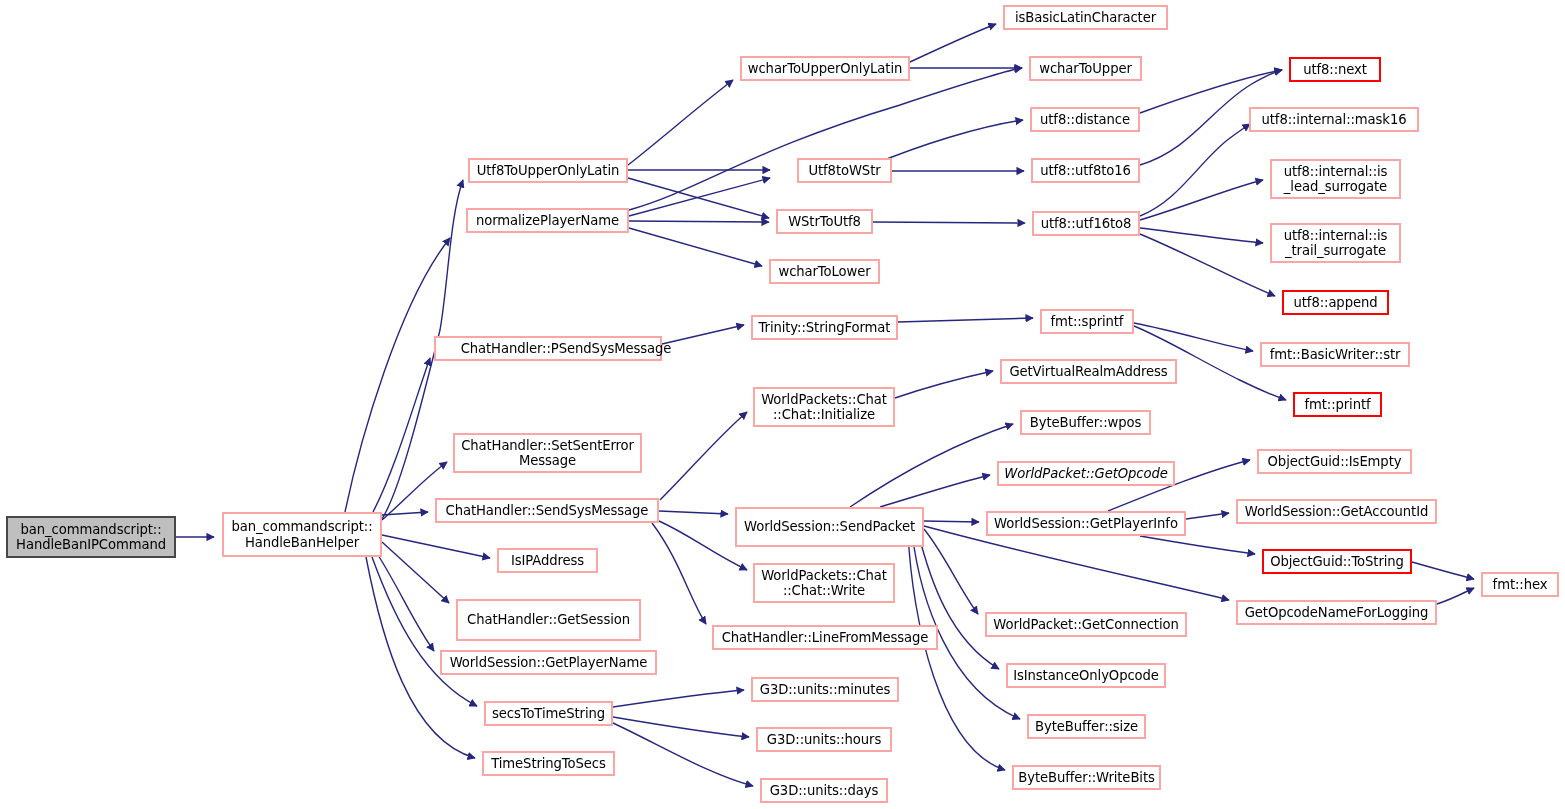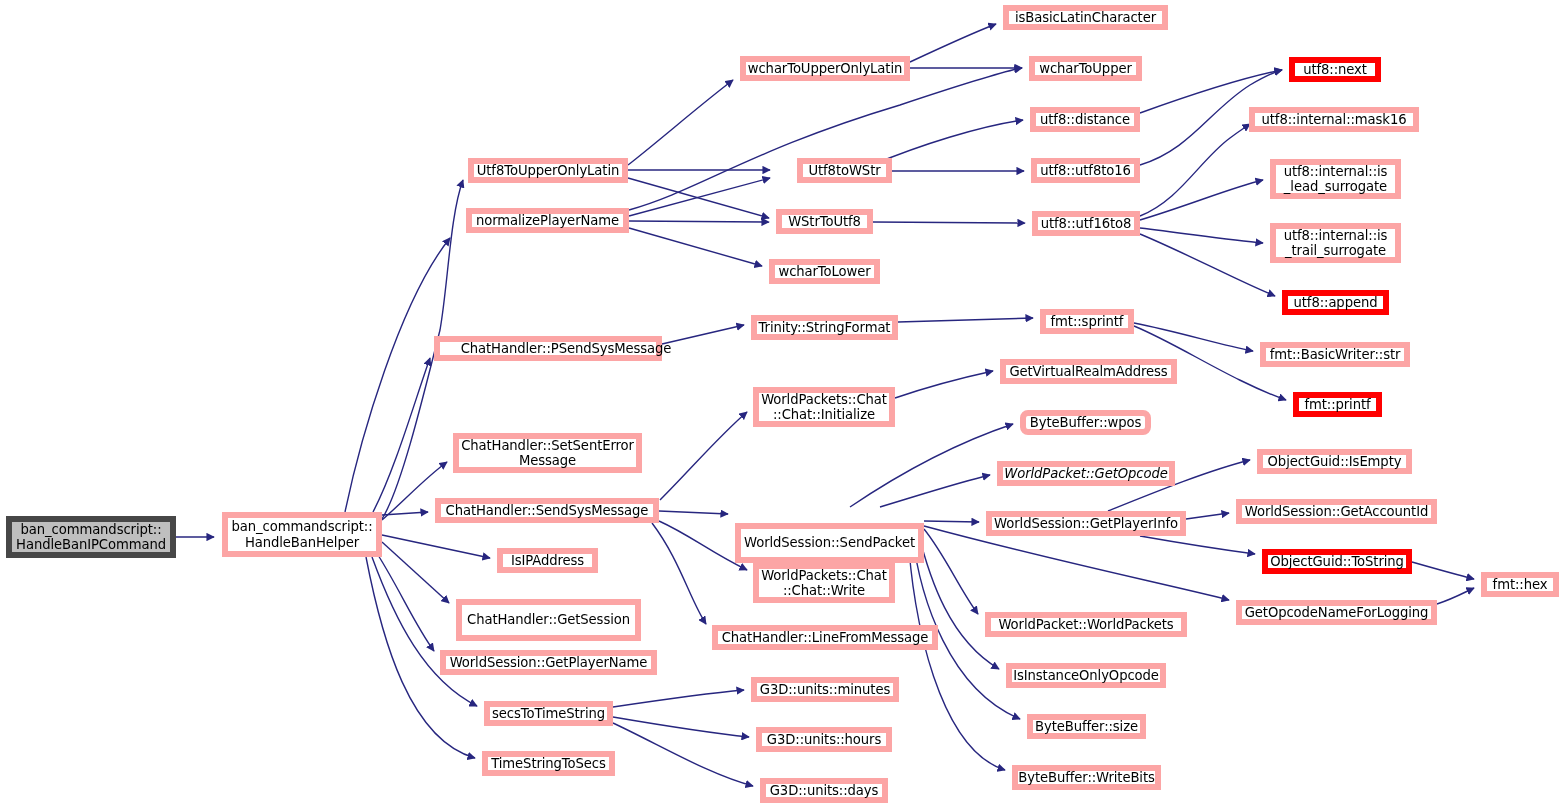--- a/index.html
+++ b/index.html
@@ -3,21 +3,21 @@
 <meta charset="utf-8">
 <style>
   html,body{margin:0;padding:0;background:#ffffff;}
   body{font-family:"DejaVu Sans","Liberation Sans",sans-serif;}
   #canvas{position:relative;width:1565px;height:809px;background:#ffffff;overflow:hidden;}
   svg#edges{position:absolute;left:0;top:0;width:1565px;height:809px;pointer-events:none;}
   .node{
     position:absolute;
     box-sizing:border-box;
     background:#ffffff;
-    border:6px solid #fca5a5;
+    border:2px solid #fca5a5;
     display:flex;
     align-items:center;
     justify-content:center;
     text-align:center;
     font-size:13.2px;
     line-height:15.5px;
     color:#000000;
     letter-spacing:-0.1px;
     white-space:pre-line;
     padding:0 4px;
@@ -109,38 +109,38 @@
       <div class="node" style="left: 440px; top: 650px; width: 217px; height: 25px;">WorldSession::GetPlayerName</div>
       <div class="node" style="left: 484px; top: 701px; width: 129px; height: 25px;">secsToTimeString</div>
       <div class="node" style="left: 482px; top: 751px; width: 133px; height: 25px;">TimeStringToSecs</div>
       <div class="node" style="left: 740px; top: 56px; width: 170px; height: 25px;">wcharToUpperOnlyLatin</div>
       <div class="node" style="left: 777px; top: 158px; width: 95px; height: 25px; margin-left: 20px;">Utf8toWStr</div>
       <div class="node" style="left: 776px; top: 209px; width: 97px; height: 25px;">WStrToUtf8</div>
       <div class="node" style="left: 769px; top: 259px; width: 111px; height: 25px;">wcharToLower</div>
       <div class="node" style="left: 751px; top: 315px; width: 147px; height: 25px;">Trinity::StringFormat</div>
       <div class="node" style="left: 753px; top: 387px; width: 142px; height: 40px;">WorldPackets::Chat
 ::Chat::Initialize</div>
-      <div class="node" style="left: 735px; top: 507px; width: 189px; height: 40px; margin-top: 16px;">WorldSession::SendPacket</div>
+      <div class="node" style="left: 735px; top: 507px; width: 189px; height: 40px;">WorldSession::SendPacket</div>
       <div class="node" style="left: 753px; top: 563px; width: 142px; height: 40px;">WorldPackets::Chat
 ::Chat::Write</div>
       <div class="node" style="left: 712px; top: 625px; width: 226px; height: 25px;">ChatHandler::LineFromMessage</div>
       <div class="node" style="left: 751px; top: 677px; width: 148px; height: 25px;">G3D::units::minutes</div>
       <div class="node" style="left: 756px; top: 727px; width: 136px; height: 25px;">G3D::units::hours</div>
       <div class="node" style="left: 760px; top: 778px; width: 128px; height: 25px;">G3D::units::days</div>
       <div class="node" style="left: 1003px; top: 5px; width: 165px; height: 25px;">isBasicLatinCharacter</div>
       <div class="node" style="left: 1029px; top: 56px; width: 113px; height: 25px;">wcharToUpper</div>
       <div class="node" style="left: 1030px; top: 107px; width: 110px; height: 25px;">utf8::distance</div>
       <div class="node" style="left: 1031px; top: 158px; width: 109px; height: 25px;">utf8::utf8to16</div>
       <div class="node" style="left: 1032px; top: 211px; width: 108px; height: 25px;">utf8::utf16to8</div>
       <div class="node" style="left: 1040px; top: 309px; width: 94px; height: 25px;">fmt::sprintf</div>
       <div class="node" style="left: 1000px; top: 359px; width: 177px; height: 25px;">GetVirtualRealmAddress</div>
-      <div class="node" style="left: 1020px; top: 410px; width: 131px; height: 25px; border-radius: 8px;">ByteBuffer::wpos</div>
+      <div class="node" style="left: 1020px; top: 410px; width: 131px; height: 25px;">ByteBuffer::wpos</div>
       <div class="node" style="left: 997px; top: 461px; width: 178px; height: 25px; font-style: italic;">WorldPacket::GetOpcode</div>
       <div class="node" style="left: 986px; top: 511px; width: 200px; height: 25px;">WorldSession::GetPlayerInfo</div>
-      <div class="node" style="left: 985px; top: 612px; width: 202px; height: 25px;">WorldPacket::WorldPackets</div>
+      <div class="node" style="left: 985px; top: 612px; width: 202px; height: 25px;">WorldPacket::GetConnection</div>
       <div class="node" style="left: 1006px; top: 663px; width: 160px; height: 25px;">IsInstanceOnlyOpcode</div>
       <div class="node" style="left: 1027px; top: 714px; width: 119px; height: 25px;">ByteBuffer::size</div>
       <div class="node" style="left: 1012px; top: 765px; width: 149px; height: 25px;">ByteBuffer::WriteBits</div>
       <div class="node redborder" style="left: 1289px; top: 57px; width: 92px; height: 25px;">utf8::next</div>
       <div class="node" style="left: 1249px; top: 107px; width: 170px; height: 25px;">utf8::internal::mask16</div>
       <div class="node" style="left: 1270px; top: 159px; width: 131px; height: 40px;">utf8::internal::is
 _lead_surrogate</div>
       <div class="node" style="left: 1270px; top: 223px; width: 131px; height: 40px;">utf8::internal::is
 _trail_surrogate</div>
       <div class="node redborder" style="left: 1282px; top: 290px; width: 107px; height: 25px;">utf8::append</div>

